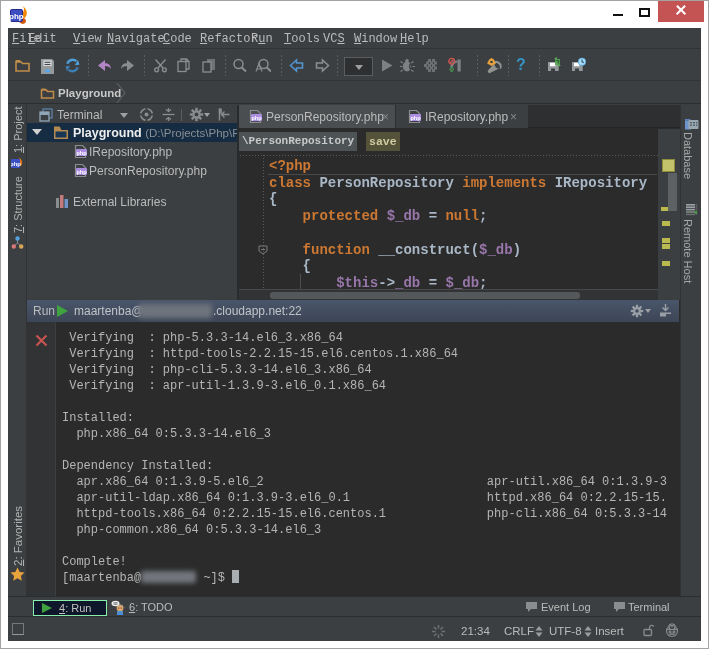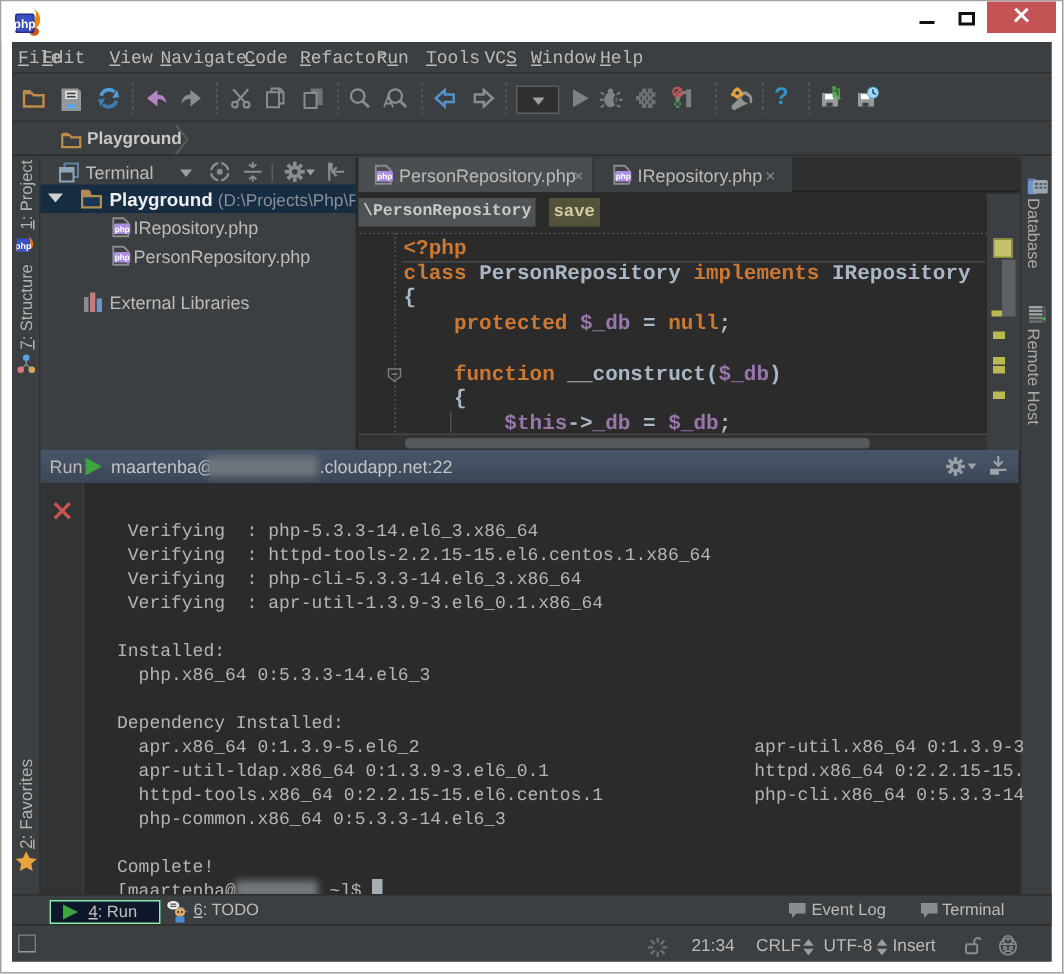--- a/index.html
+++ b/index.html
@@ -450,21 +450,21 @@
             </g>
             <rect x="2" y="9.5" width="11" height="1.5" fill="#9aa0a5"></rect>
             <rect x="2" y="11" width="6" height="2.5" fill="#9aa0a5"></rect>
           </svg>
       </div>
       <div class="abs" style="left:0;top:22px;width:29px;height:274px;background:#313335;border-right:1px solid #3c3f41;">
         <svg class="abs" style="left:8px;top:12px;width:13px;height:13px" viewBox="0 0 13 13">
             <path d="M1.5 1.5 11.5 11.5M11.5 1.5 1.5 11.5" stroke="#c75450" stroke-width="2.2"></path>
           </svg>
       </div>
-      <pre id="console" class="mono abs" style="left:35px;top:30px;margin:16px;font-size:12px;line-height:16px;color:#b5b5b5;"> Verifying  : php-5.3.3-14.el6_3.x86_64
+      <pre id="console" class="mono abs" style="left:35px;top:30px;margin:0;font-size:12px;line-height:16px;color:#b5b5b5;"> Verifying  : php-5.3.3-14.el6_3.x86_64
  Verifying  : httpd-tools-2.2.15-15.el6.centos.1.x86_64
  Verifying  : php-cli-5.3.3-14.el6_3.x86_64
  Verifying  : apr-util-1.3.9-3.el6_0.1.x86_64
 
 Installed:
   php.x86_64 0:5.3.3-14.el6_3
 
 Dependency Installed:
   apr.x86_64 0:1.3.9-5.el6_2                               apr-util.x86_64 0:1.3.9-3
   apr-util-ldap.x86_64 0:1.3.9-3.el6_0.1                   httpd.x86_64 0:2.2.15-15.

